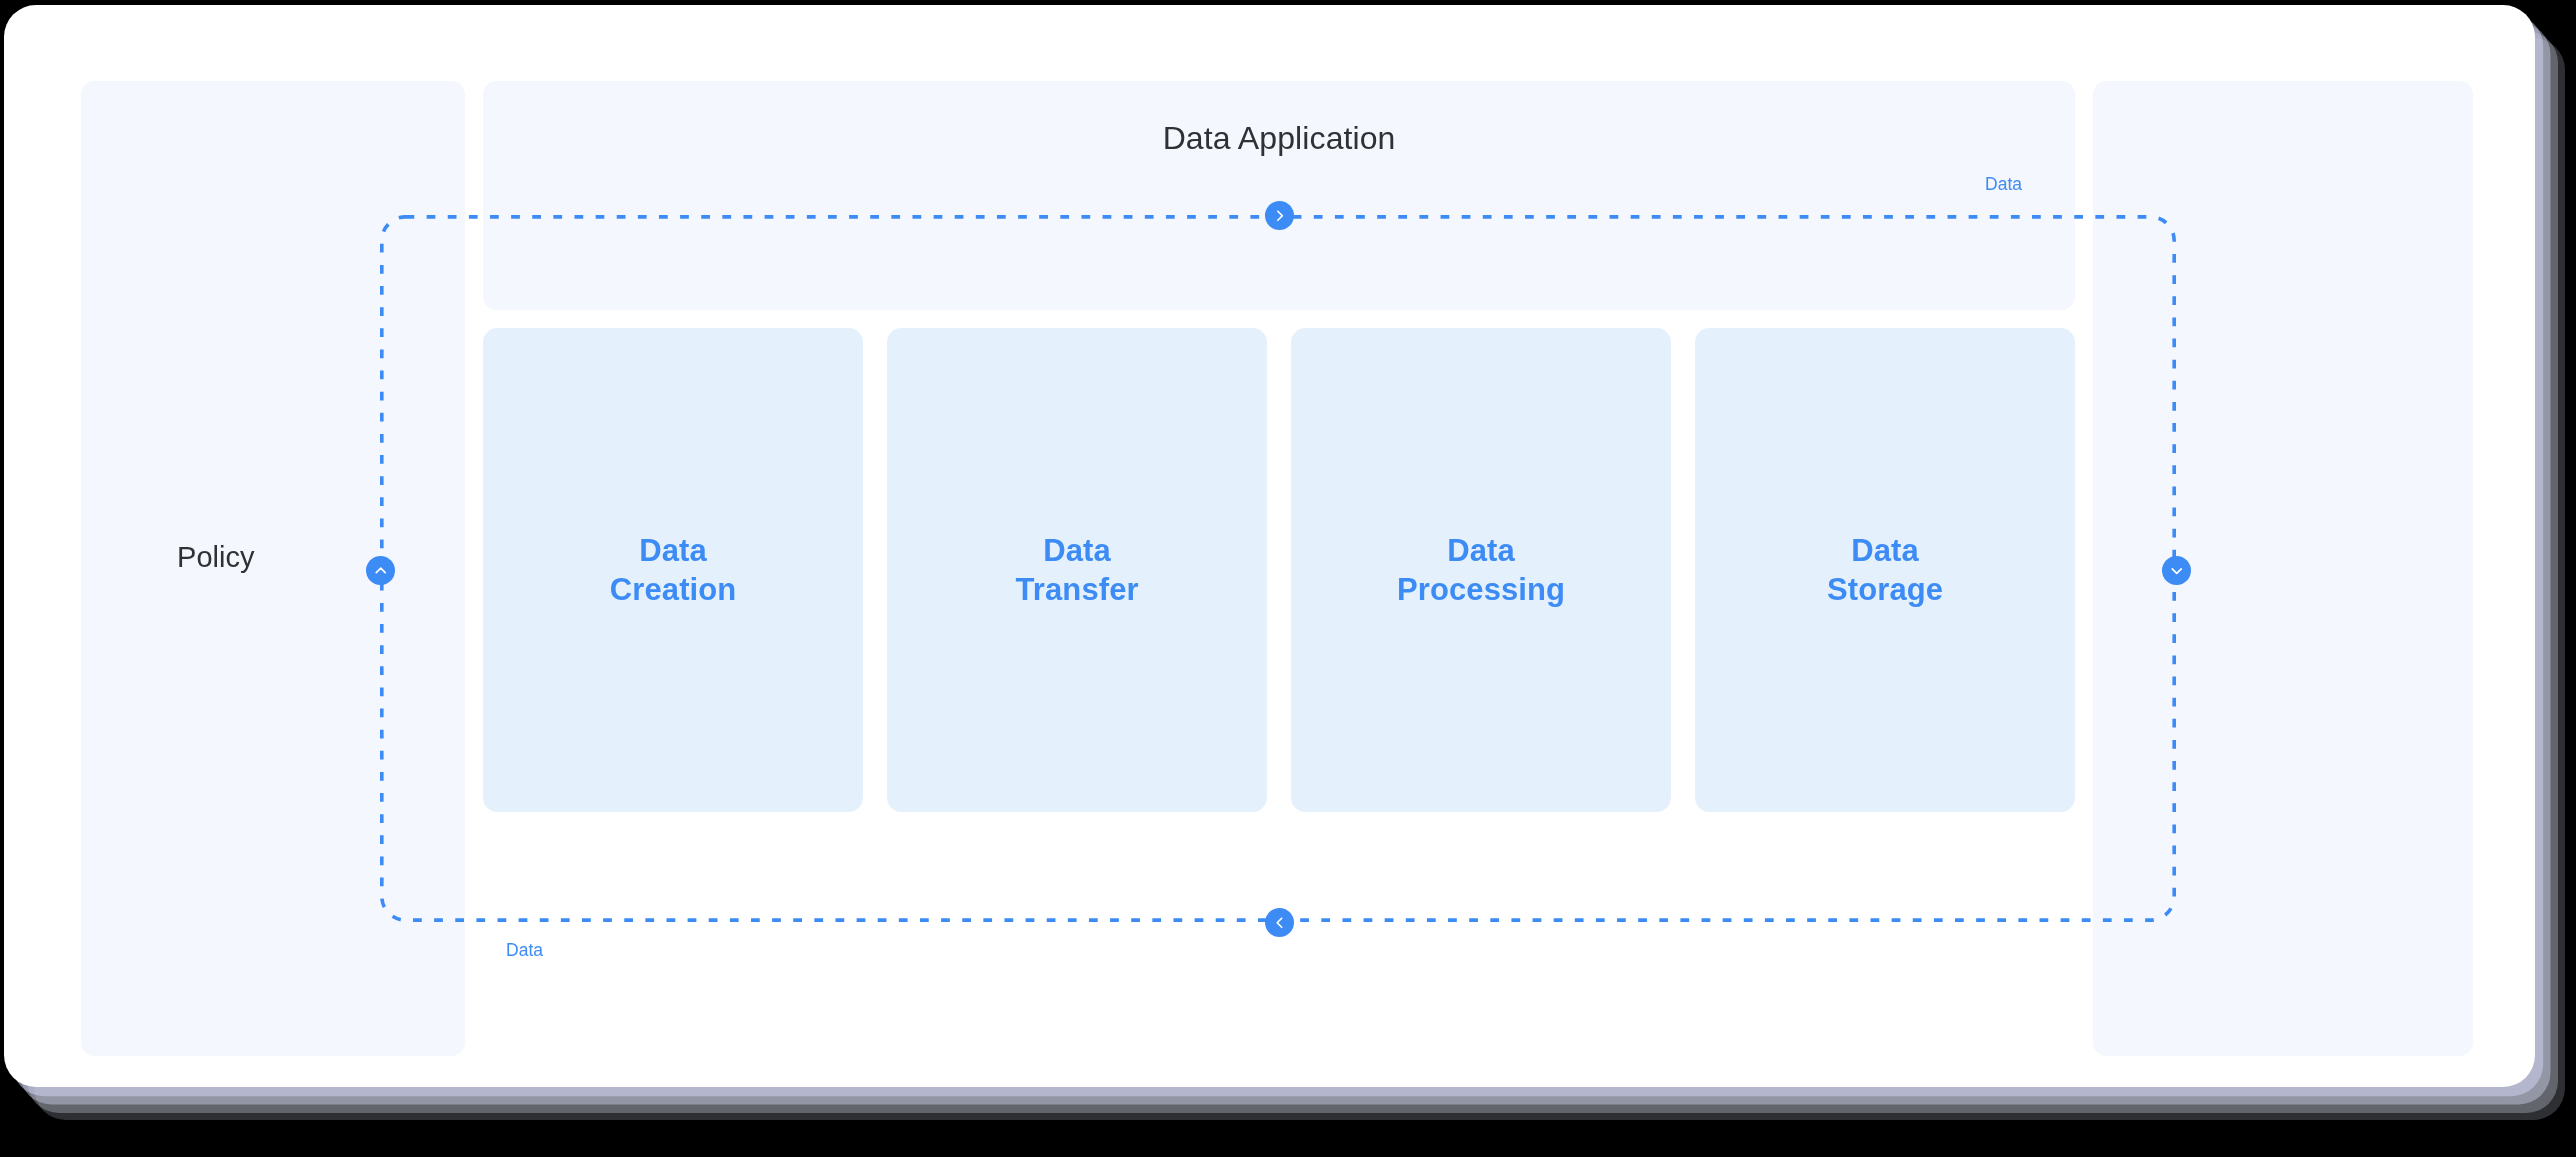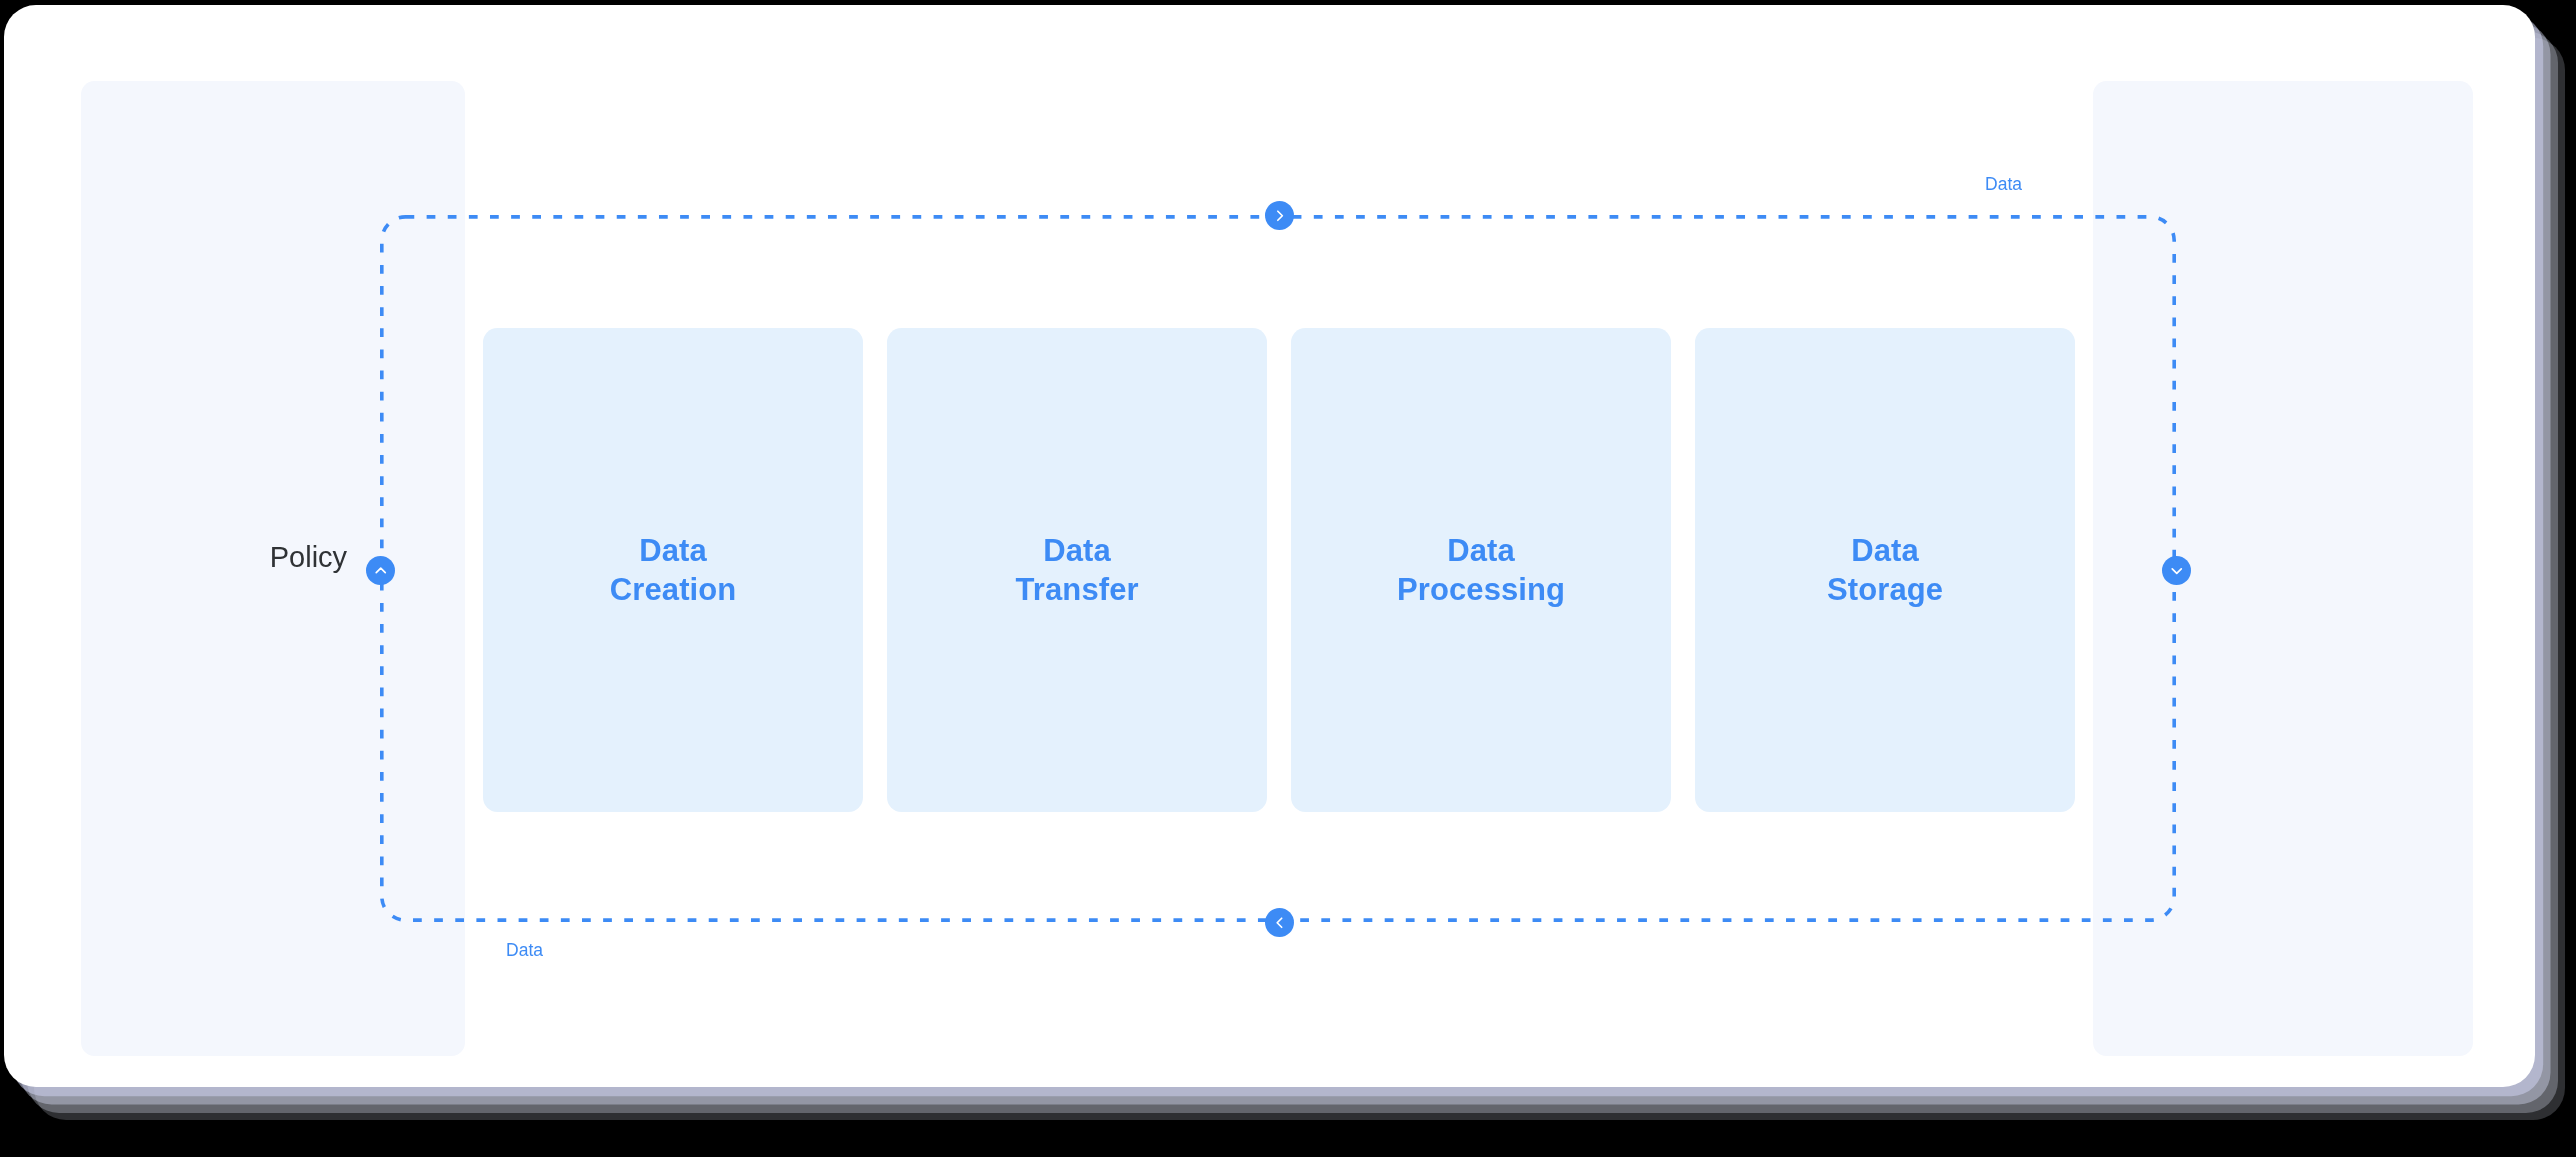--- a/index.html
+++ b/index.html
@@ -126,21 +126,21 @@
     position: absolute;
     font-size: 29px;
     color: #2f3235;
     line-height: 1.28;
     white-space: pre-line;
   }
   #label-policy {
     left: 173px;
     top: 534px;
     width: 170px;
-    text-align: right;
+    text-align: left;
   }
   #label-talent {
     left: 2221px;
     top: 515px;
     width: 222px;
     text-align: left;
   }
 
   
   #dashed-loop {
@@ -204,20 +204,23 @@
 
   <div id="canvas-card">
 
     <div class="panel" id="panel-policy"></div>
     <div class="side-label" id="label-policy">Policy</div>
 
     <div class="panel" id="panel-talent"></div>
 
     <div id="center-column">
 
+      <div class="band" id="band-top">
+        <div class="band-title">Data Application</div>
+      </div>
 
       <div id="cards-row">
         <div class="stage-card">
           <div class="stage-card-label">Data
 Creation</div>
         </div>
         <div class="stage-card">
           <div class="stage-card-label">Data
 Transfer</div>
         </div>

